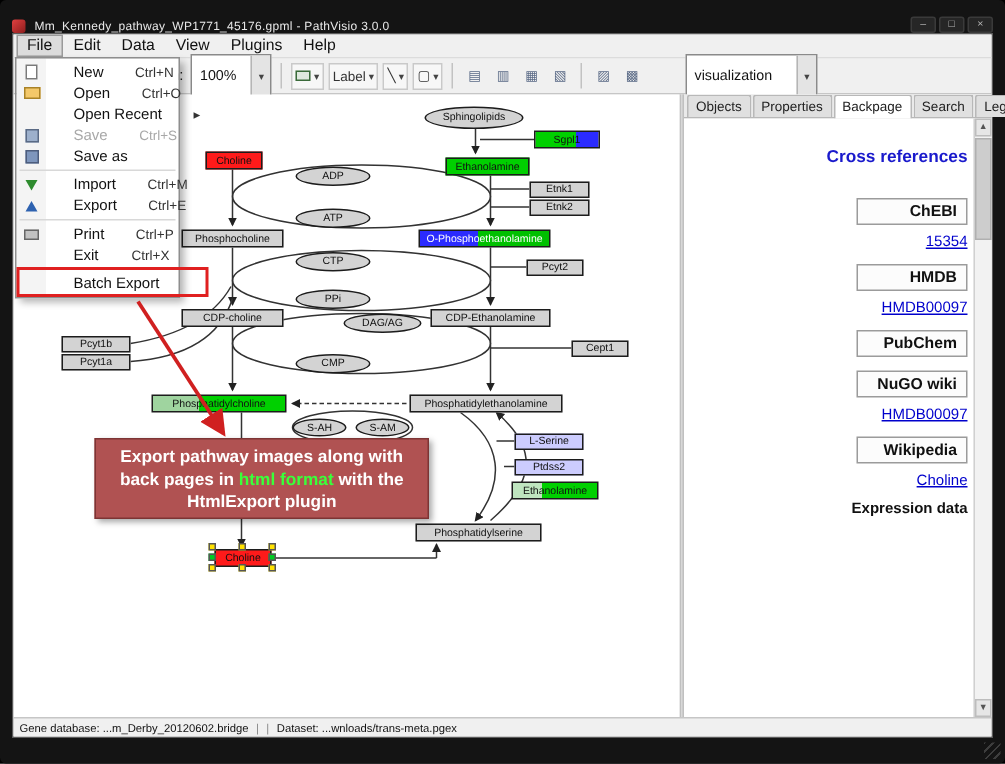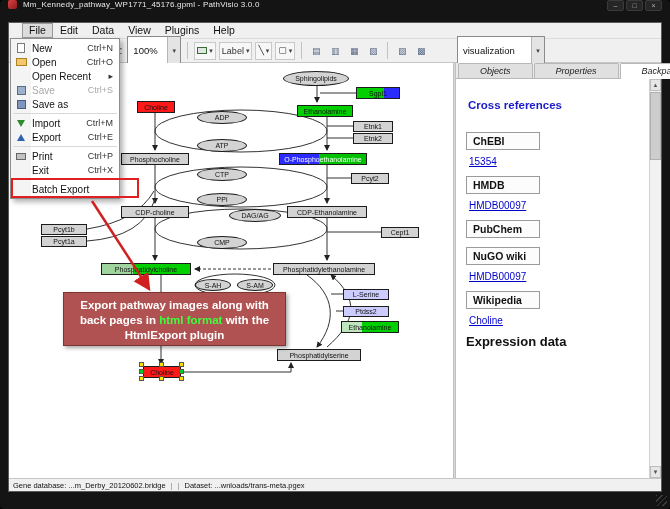--- a/index.html
+++ b/index.html
@@ -1,28 +1,28 @@
 <!DOCTYPE html>
 <html><head>
 <meta charset="utf-8">
 <style>
   html,body{width:670px;height:509px;margin:0;overflow:hidden;background:#000;
     font-family:"Liberation Sans","DejaVu Sans",sans-serif;}
   *{box-sizing:border-box;}
   .window{position:absolute;inset:0;background:#141414;border-radius:4px;overflow:hidden;}
   
-  .titlebar{position:absolute;left:0;top:0;right:0;height:22px;display:flex;align-items:flex-start;padding:0 8px;}
+  .titlebar{position:absolute;left:0;top:0;right:0;height:22px;display:flex;align-items:flex-end;padding:0 8px;}
   .app-icon{width:9px;height:9px;border-radius:2px;background:linear-gradient(135deg,#e04040,#8c1d1d);margin-right:6px;flex:none;}
   .title-text{color:#e8e8e8;font-size:8px;letter-spacing:.2px;flex:1;white-space:nowrap;overflow:hidden;}
   .win-btns{display:flex;gap:2px;}
   .wbtn{width:17px;height:11px;background:#262626;border:1px solid #3a3a3a;color:#b5b5b5;font-size:7px;line-height:9px;text-align:center;border-radius:2px;}
   
   .app{position:absolute;left:8px;right:8px;top:22px;bottom:17px;background:#f0f0f0;display:flex;flex-direction:column;border:1px solid #5a5a5a;}
   
-  .menubar{height:16px;display:flex;background:#f0f0f0;border-bottom:1px solid #dcdcdc;padding-left:13px;flex:none;}
+  .menubar{height:16px;display:flex;background:#f0f0f0;border-bottom:1px solid #dcdcdc;padding-left:2px;flex:none;}
   .mb-item{font-size:10.5px;color:#111;padding:1px 7px 2px;}
   .mb-item.open{background:#dcdcdc;border:1px solid #9a9a9a;padding:0 6px 1px;}
   
   .toolbar{height:24px;display:flex;align-items:center;background:#f0f0f0;border-bottom:1px solid #c6c6c6;padding:0 4px;gap:3px;flex:none;}
   .tbtn{width:20px;height:20px;display:flex;align-items:center;justify-content:center;border-radius:2px;}
   .ti-new{width:9px;height:11px;background:#fff;border:1px solid #7a7a7a;}
   .ti-open{width:12px;height:8px;background:#f3c86a;border:1px solid #a98226;}
   .ti-save{width:10px;height:10px;background:#9db0cc;border:1px solid #5a6a85;}
   .tsep{width:1px;height:17px;background:#c2c2c2;margin:0 3px;flex:none;}
   .tlabel{font-size:10px;color:#222;margin:0 2px;}
@@ -45,41 +45,41 @@
   .h-yellow{background:#ffe200;}
   .h-green{background:#00cc22;}
   .annotation{position:absolute;left:54px;top:229px;width:223px;height:54px;z-index:6;
     background:#b05252;border:1px solid #7d3434;box-shadow:2px 2px 4px rgba(0,0,0,.35);
     color:#fff;font-weight:bold;font-size:11.5px;line-height:1.32;text-align:center;padding:5px 8px;}
   .annotation .hl{color:#3aff3a;}
   .splitter{width:3px;background:#d8d8d8;border-left:1px solid #c0c0c0;border-right:1px solid #c0c0c0;flex:none;}
   
   .sidebar{width:205px;background:#f0f0f0;display:flex;flex-direction:column;flex:none;min-height:0;}
   .sb-tabs{height:16px;display:flex;align-items:flex-end;padding-left:2px;background:#eaeaea;border-bottom:1px solid #b8b8b8;flex:none;}
-  .tab{font-size:9px;color:#222;padding:2px 21px;border:1px solid #b8b8b8;border-bottom:none;background:#e0e0e0;margin-right:1px;border-radius:2px 2px 0 0;font-style:italic;}
+  .tab{font-size:9px;color:#222;padding:2px 5px;border:1px solid #b8b8b8;border-bottom:none;background:#e0e0e0;margin-right:1px;border-radius:2px 2px 0 0;}
   .tab.active{background:#fff;position:relative;top:1px;padding-bottom:3px;}
   .sb-body{flex:1;display:flex;min-height:0;background:#fff;}
-  .sb-content{flex:1;padding:6px 4px 4px 10px;overflow:hidden;}
+  .sb-content{flex:1;padding:6px 4px 4px 10px;overflow:hidden;text-align:right;}
   .sb-heading{color:#1a1acc;font-weight:bold;font-size:11.5px;margin:14px 0 20px 2px;}
   .sb-section{margin-bottom:8px;}
   .sb-box{display:inline-block;min-width:74px;border:1px solid #9b9b9b;background:#fcfcfc;font-weight:bold;font-size:10.5px;padding:2px 6px;color:#111;}
   .sb-val{font-size:10px;margin:6px 0 0 3px;color:#111;}
   .sb-val.link{color:#0000cc;text-decoration:underline;}
-  .sb-footer{font-weight:bold;font-size:13px;color:#111;margin-top:8px;}
+  .sb-footer{font-weight:bold;font-size:10px;color:#111;margin-top:8px;}
   .sb-scroll{width:12px;background:#f2f2f2;border-left:1px solid #d0d0d0;position:relative;flex:none;}
   .sb-arrow{position:absolute;left:0;width:11px;height:12px;background:#e6e6e6;border:1px solid #bdbdbd;font-size:6px;color:#555;text-align:center;line-height:11px;}
   .sb-arrow.up{top:0;}
   .sb-arrow.down{bottom:0;}
   .sb-thumb{position:absolute;left:0;top:13px;width:11px;height:68px;background:#cdcdcd;border:1px solid #b0b0b0;}
   
   .statusbar{height:13px;background:#f0f0f0;border-top:1px solid #c6c6c6;display:flex;align-items:center;font-size:7.5px;color:#111;padding:0 4px;gap:5px;white-space:nowrap;overflow:hidden;flex:none;}
   .sbar-sep{color:#888;}
   
   .filemenu{position:absolute;left:10px;top:38px;width:110px;background:linear-gradient(to right,#f4f4f4 0 20px,#fff 20px);border:1px solid #8e8e8e;box-shadow:3px 3px 5px rgba(0,0,0,.3);z-index:40;padding:2px 0;}
-  .fm-item{height:14px;display:flex;align-items:center;padding:0 6px 0 3px;gap:4px;font-size:10px;color:#111;}
+  .fm-item{height:14px;display:flex;align-items:center;padding:0 6px 0 3px;gap:21px;font-size:10px;color:#111;}
   .fm-item.disabled{color:#a8a8a8;}
   .fm-icon{width:14px;display:flex;align-items:center;justify-content:center;flex:none;}
   .fm-label{flex:1;white-space:nowrap;}
   .fm-short{font-size:9px;color:#333;}
   .fm-item.disabled .fm-short{color:#a8a8a8;}
   .fm-sep{height:1px;background:#d8d8d8;margin:2px 2px;}
   .ic-new{width:8px;height:10px;background:#fff;border:1px solid #7a7a7a;}
   .ic-open{width:11px;height:8px;background:#f3c86a;border:1px solid #a98226;}
   .ic-save{width:9px;height:9px;background:#9db0cc;border:1px solid #5a6a85;}
   .ic-saveas{width:9px;height:9px;background:#7e96bd;border:1px solid #4d5d7d;}

